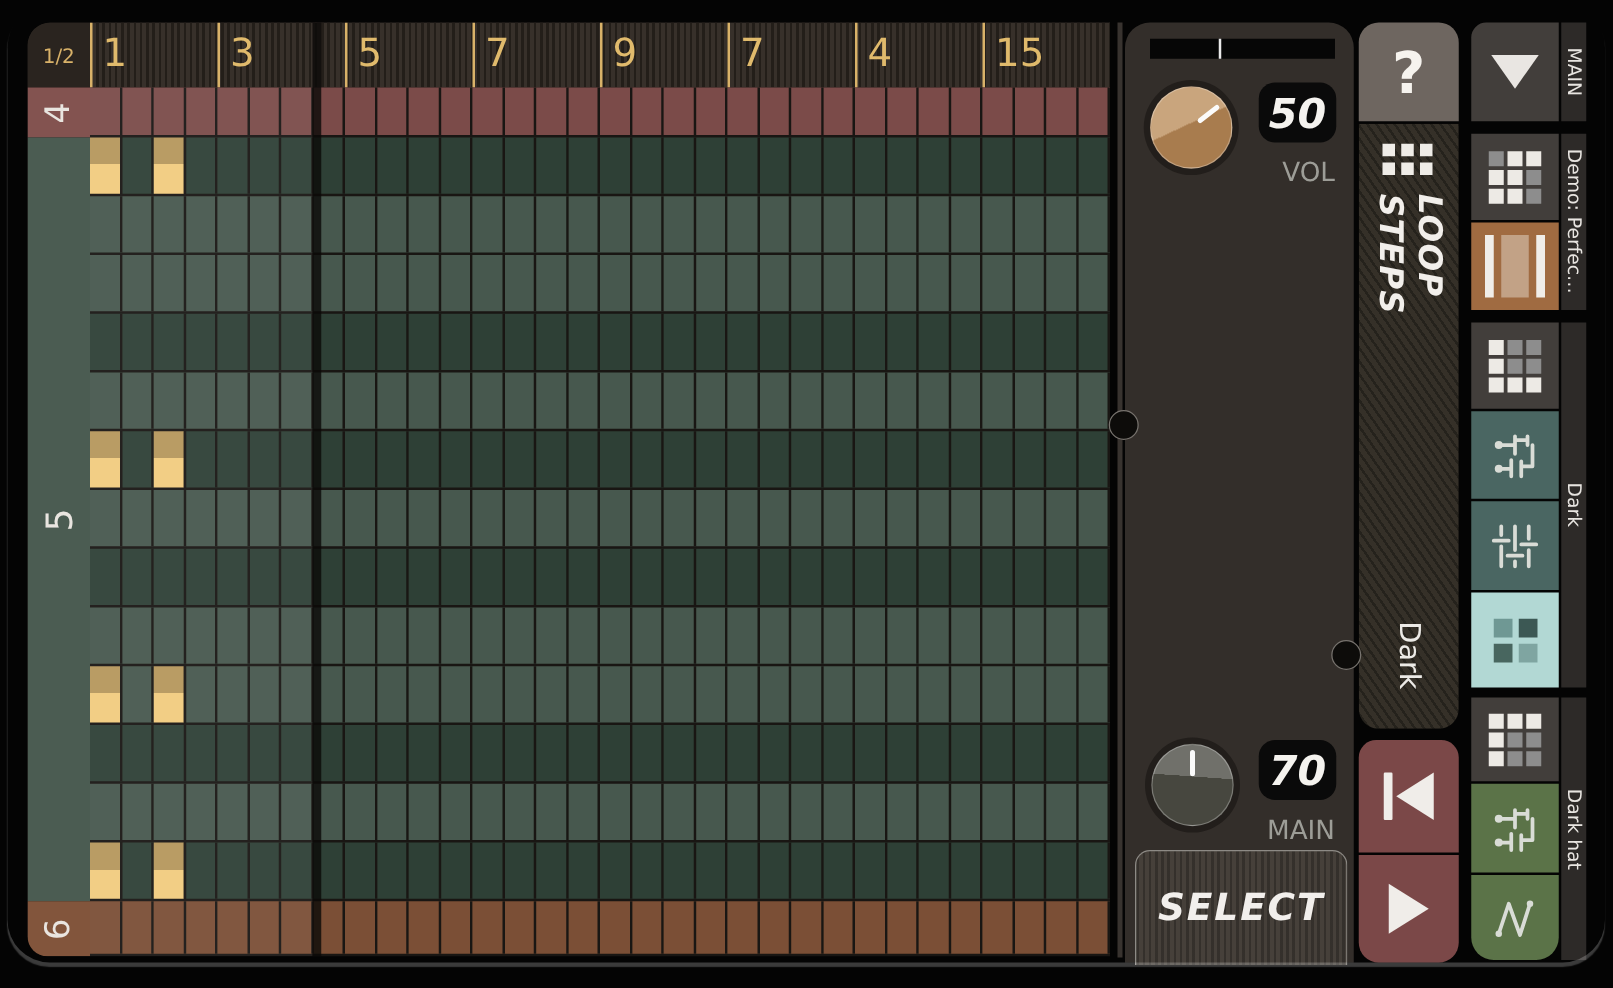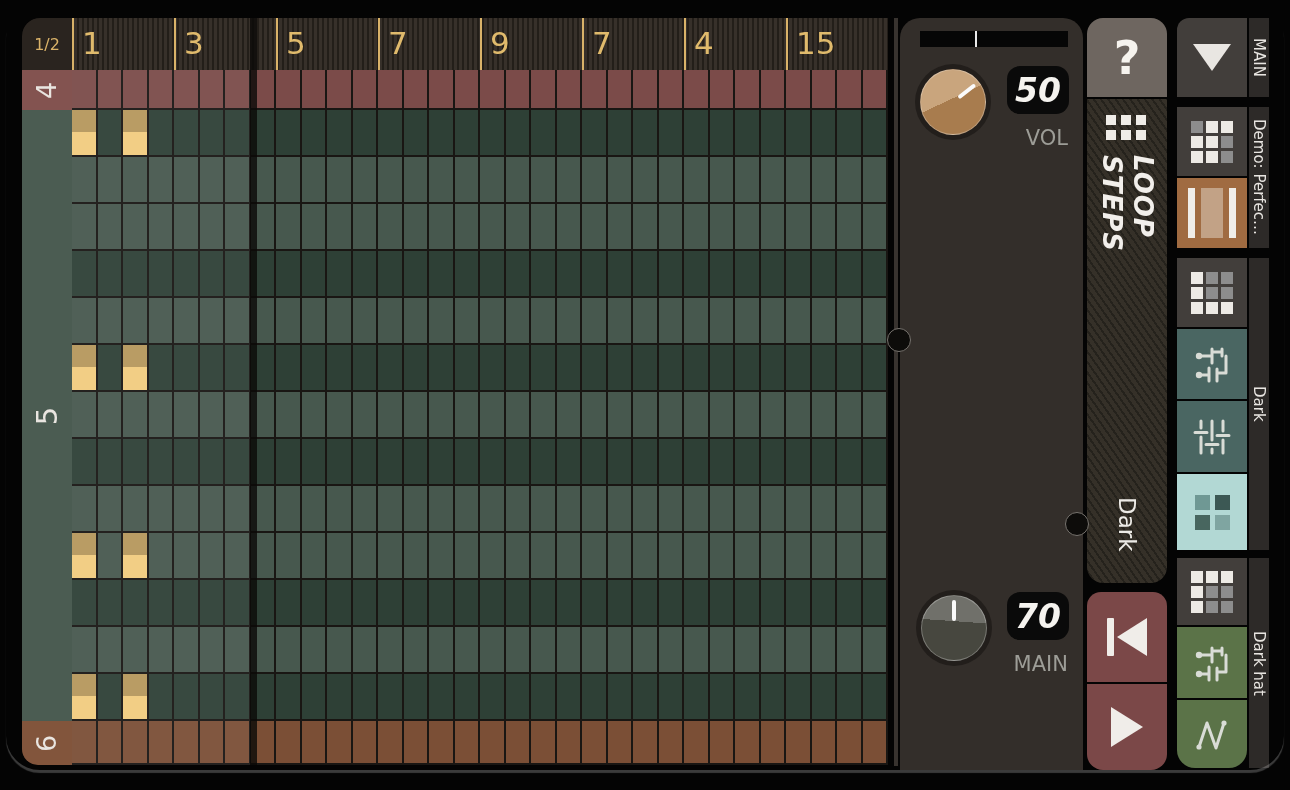--- a/index.html
+++ b/index.html
@@ -706,20 +706,21 @@
     <div class="knob-outer" id="level-knob">
       <div class="knob">
         <div class="pointer-wrap" style="transform:rotate(0deg)">
             <div class="pointer"></div>
           </div>
       </div>
     </div>
     <div class="valuebox" id="level-value">70</div>
     <div class="knoblabel" id="level-label">MAIN</div>
 
+    <div class="pbtn striped" id="btn-select">SELECT</div>
   </div>
 
   <div id="loopcol">
     <div id="btn-help">?</div>
     <div id="loop-panel">
       <div id="steps-icon">
         <div></div>
           <div></div>
           <div></div>
           <div></div>

